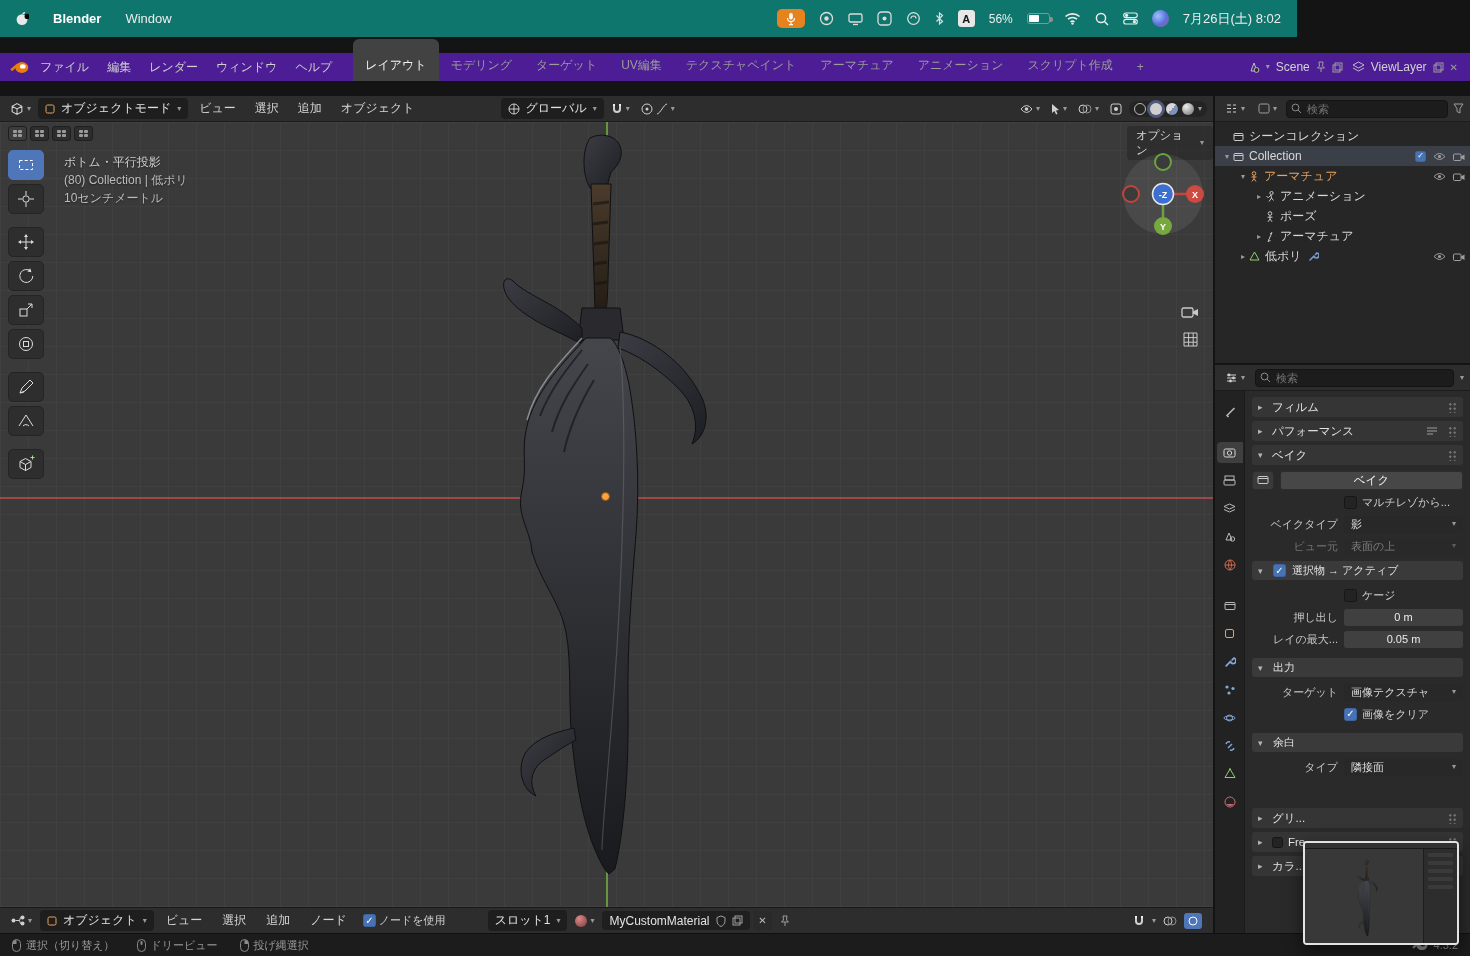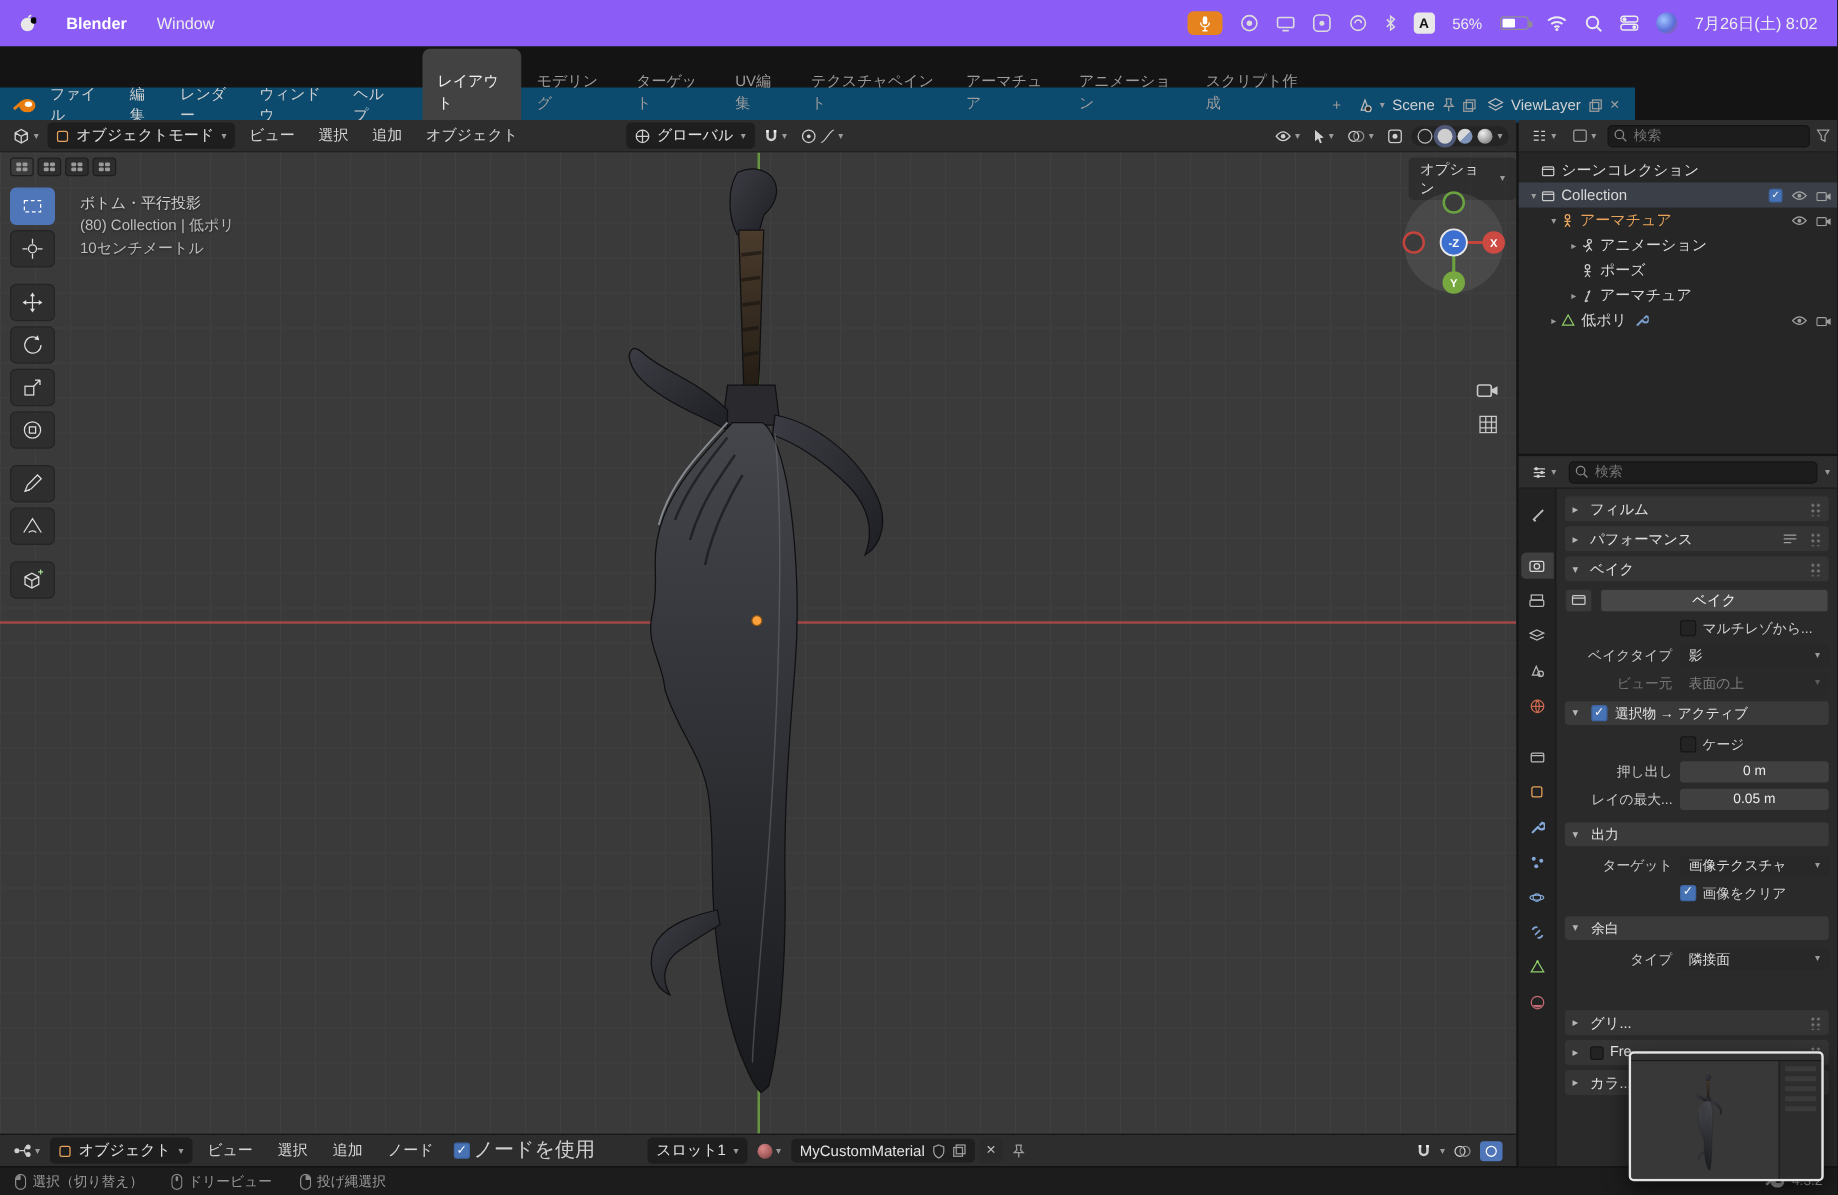--- a/index.html
+++ b/index.html
@@ -4,38 +4,38 @@
 <style>
   *{margin:0;padding:0;box-sizing:border-box}
   html,body{background:#0b0b0b}
   body{font-family:"Liberation Sans","DejaVu Sans",sans-serif;-webkit-font-smoothing:antialiased}
   #root{position:relative;width:1470px;height:956px;background:#141414;overflow:hidden;color:#ccc;font-size:12px;user-select:none}
   .r{position:absolute}
   svg{display:block}
   .chev{font-size:8px;color:#9a9a9a;line-height:1}
 
   
-  .menubar{left:0;top:0;width:1470px;height:37px;background:#8b5cf6;display:flex;align-items:center;color:#ededed;font-size:13px;padding:0 16px;gap:24px}
+  .menubar{left:0;top:0;width:1297px;height:37px;background:#0f766e;display:flex;align-items:center;color:#ededed;font-size:13px;padding:0 16px;gap:24px}
   .mb-app{font-weight:bold;color:#fff}
   .mb-right{margin-left:auto;display:flex;align-items:center;gap:14px}
   .mic-pill{width:28px;height:19px;background:#e6831e;border-radius:5px;display:flex;align-items:center;justify-content:center}
   .inputA{width:17px;height:17px;background:#e8e8e8;color:#151515;border-radius:3.5px;font-size:11px;font-weight:bold;display:flex;align-items:center;justify-content:center}
   .bat{position:relative;width:23px;height:11px;border:1px solid #8f8f8f;border-radius:3px;padding:1px}
   .bat i{display:block;height:100%;width:56%;background:#fff;border-radius:1px}
   .bat:after{content:"";position:absolute;right:-4px;top:3px;width:2.5px;height:5px;background:#8f8f8f;border-radius:0 2px 2px 0}
   .avatar{width:17px;height:17px;border-radius:50%;background:radial-gradient(circle at 35% 35%,#9fc3ff,#5a6fd8 55%,#b2589d)}
 
   
   .titlebar{left:0;top:37px;width:1470px;height:29px;background:#2b2b2b;border-bottom:1px solid #161616;display:flex;align-items:center}
   .tl{display:flex;gap:8px;margin-left:13px;z-index:2}
   .tl i{width:12px;height:12px;border-radius:50%}
   .title-center{position:absolute;left:0;right:0;display:flex;justify-content:center;align-items:center;gap:7px;font-size:13px;color:#c6c6c6}
 
   
-  .topbar{left:0;top:70px;width:1308px;height:30px;background:#0c4a6e;border-bottom:2px solid #131313;display:flex;align-items:center}
+  .topbar{left:0;top:53px;width:1470px;height:30px;background:#4c1d95;border-bottom:2px solid #131313;display:flex;align-items:center}
   .tmenu{padding:3px 9px;color:#cfcfcf;font-size:12px;border-radius:4px}
   .tabs{display:flex;align-items:flex-end;margin-left:12px;height:100%}
   .tab{padding:18px 12px 7px;font-size:12px;color:#9b9b9b;border-radius:6px 6px 0 0}
   .tab.active{background:#424242;color:#f1f1f1}
   .tb-right{margin-left:auto;display:flex;align-items:center;gap:9px;padding-right:12px;color:#d2d2d2}
   .wgt{display:flex;align-items:center;gap:6px;font-size:12px}
 
   
   .vp-header{left:0;top:96px;width:1213px;height:26px;background:#2d2d2d;border-bottom:1px solid #1c1c1c;display:flex;align-items:center;gap:3px;padding:0 6px}
   .hmenu{padding:2px 8px;font-size:12px;color:#d6d6d6}
@@ -536,21 +536,21 @@
         </svg>
       <span>オブジェクト</span>
       <span class="chev">▾</span>
     </span>
     <span class="hmenu">ビュー</span>
     <span class="hmenu">選択</span>
     <span class="hmenu">追加</span>
     <span class="hmenu">ノード</span>
     <span class="hbtn">
       <span class="chk on">✓</span>
-      <span class="chklabel" style="font-size:16px">ノードを使用</span>
+      <span class="chklabel" style="font-size:11px">ノードを使用</span>
     </span>
     <span style="width:30px"></span>
     <span class="hdrop">
       <span>スロット1</span>
       <span class="chev">▾</span>
     </span>
     <span class="hbtn">
       <span class="ball" style="background:radial-gradient(circle at 35% 30%,#d88,#7a3c3c)"></span>
       <span class="chev">▾</span>
     </span>

